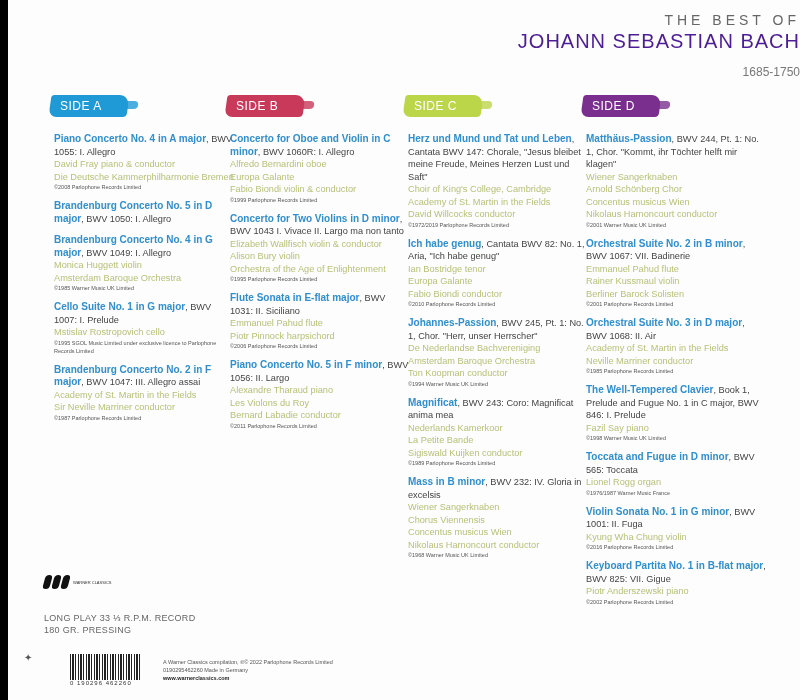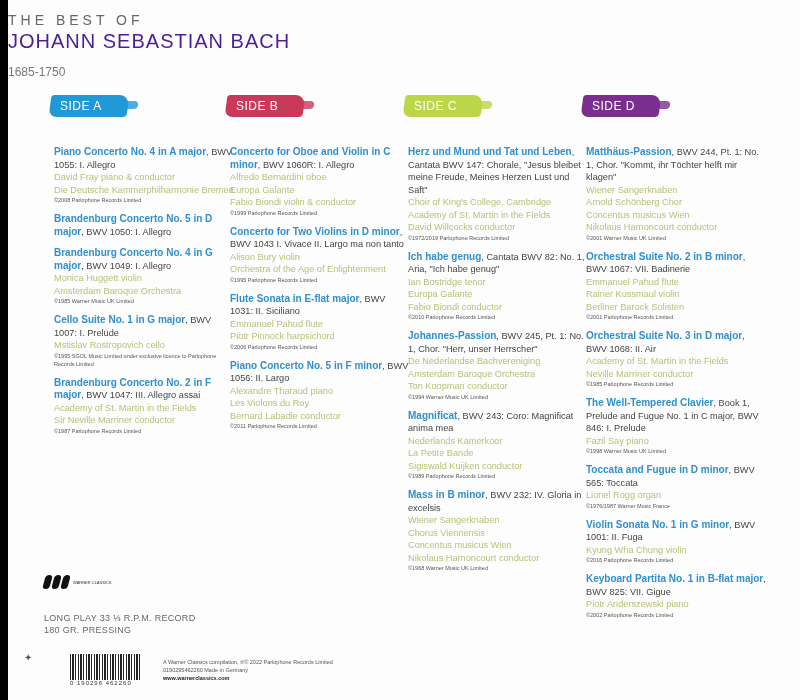--- a/index.html
+++ b/index.html
@@ -1,23 +1,23 @@
 <!DOCTYPE html>
 <html><head>
 <meta charset="utf-8">
 <style>
   html, body { margin:0; padding:0; }
   body { width:800px; height:700px; background:#000; position:relative; overflow:hidden; font-family:"Liberation Sans", sans-serif; }
   .sheet { position:absolute; left:8px; top:0; width:792px; height:700px; background:#fdfdfd; }
-  .header { position:absolute; left:0; right:0; top:12px; text-align:left; color:#555; }
+  .header { position:absolute; left:0; right:0; top:12px; text-align:right; color:#555; }
   .h1 { font-size:14px; letter-spacing:4px; color:#666; }
   .h2 { font-size:20px; letter-spacing:1px; color:#4c1d95; margin-top:2px; }
   .h3 { font-size:12px; color:#777; margin-top:12px; }
   .col { position:absolute; top:93px; width:180px; }
-  .brush { position:relative; height:26px; width:100px; margin-left:-4px; margin-bottom:27px; }
+  .brush { position:relative; height:26px; width:100px; margin-left:-4px; margin-bottom:14px; }
   .brush .paint { position:absolute; left:0; top:2px; width:78px; height:22px; border-radius:3px 10px 4px 8px; transform:skewX(-8deg); }
   .brush .paint:after { content:""; position:absolute; right:-10px; top:6px; width:16px; height:8px; background:inherit; border-radius:0 6px 6px 0; opacity:.8; }
   .brush .lbl { position:absolute; left:10px; top:6px; color:#fff; font-size:12px; letter-spacing:.5px; }
   .track { margin-bottom:9px; font-size:9.2px; line-height:12.5px; }
   .t { color:#2f8fcf; font-weight:bold; font-size:10px; }
   .d { color:#444; }
   .p { color:#b7c178; line-height:12.5px; }
   .c { color:#555; font-size:5.5px; line-height:8px; }
   .logo { position:absolute; left:36px; top:575px; display:flex; align-items:center; gap:4px; }
   .logo .bars { display:flex; gap:2px; }
@@ -81,20 +81,21 @@
         </div>
         <div class="track">
           <div><span class="t">Concerto for Oboe and Violin in C minor</span><span class="d">, BWV 1060R: I. Allegro</span></div>
           <div class="p">Alfredo Bernardini oboe</div>
           <div class="p">Europa Galante</div>
           <div class="p">Fabio Biondi violin &amp; conductor</div>
           <div class="c">©1999 Parlophone Records Limited</div>
         </div>
         <div class="track">
           <div><span class="t">Concerto for Two Violins in D minor</span><span class="d">, BWV 1043 I. Vivace II. Largo ma non tanto</span></div>
+          <div class="p">Elizabeth Wallfisch violin &amp; conductor</div>
           <div class="p">Alison Bury violin</div>
           <div class="p">Orchestra of the Age of Enlightenment</div>
           <div class="c">©1995 Parlophone Records Limited</div>
         </div>
         <div class="track">
           <div><span class="t">Flute Sonata in E-flat major</span><span class="d">, BWV 1031: II. Siciliano</span></div>
           <div class="p">Emmanuel Pahud flute</div>
           <div class="p">Piotr Pinnock harpsichord</div>
           <div class="c">©2006 Parlophone Records Limited</div>
         </div>

